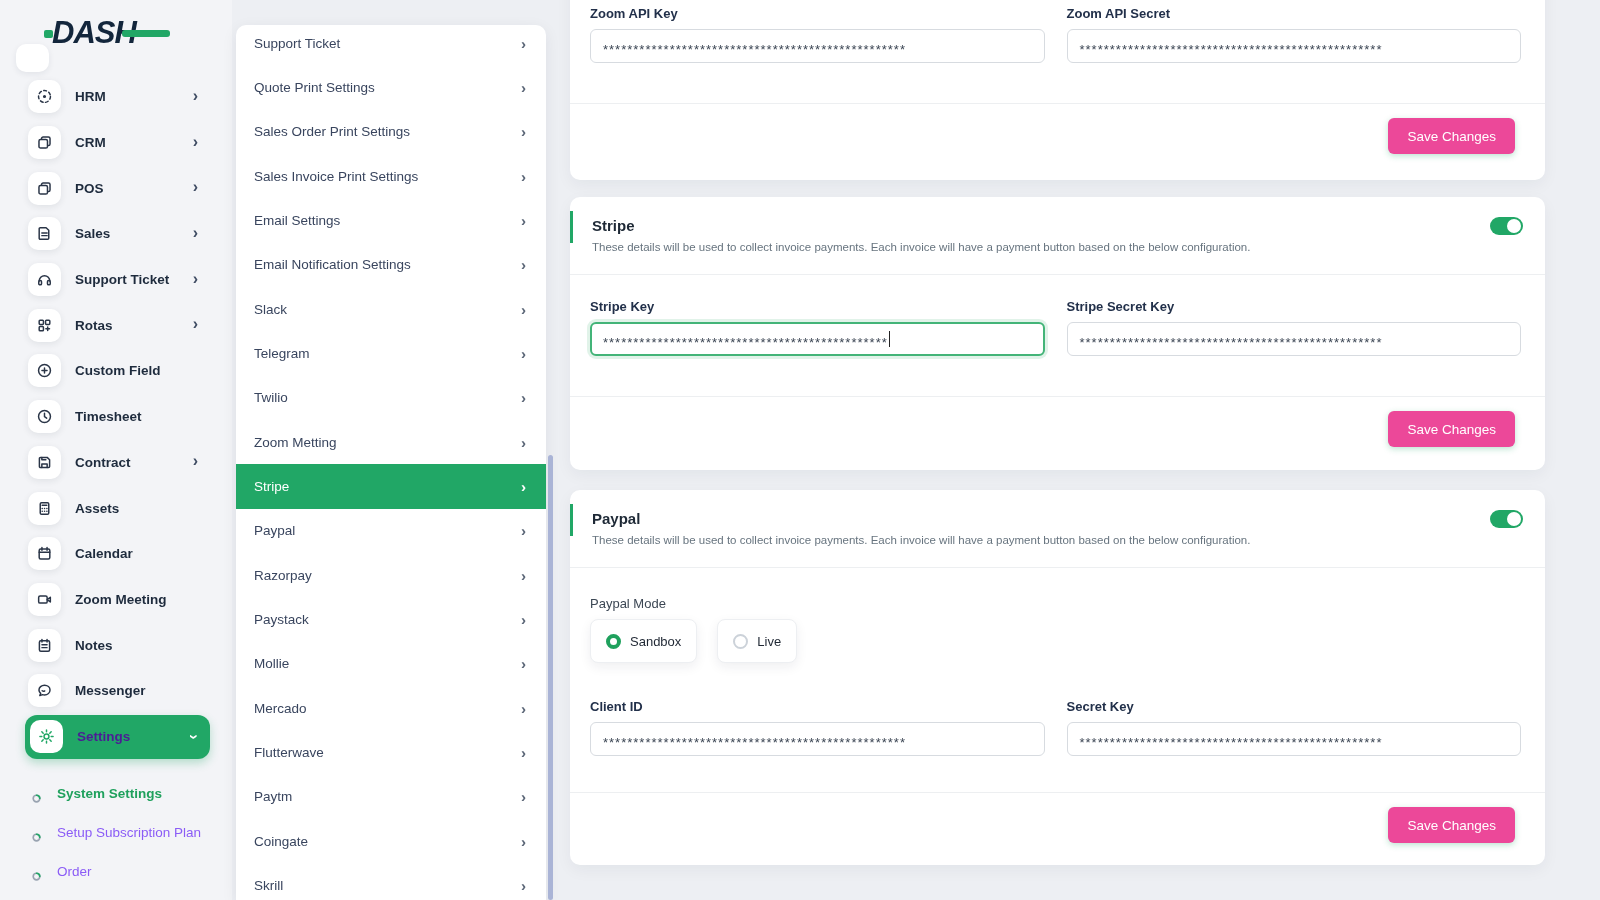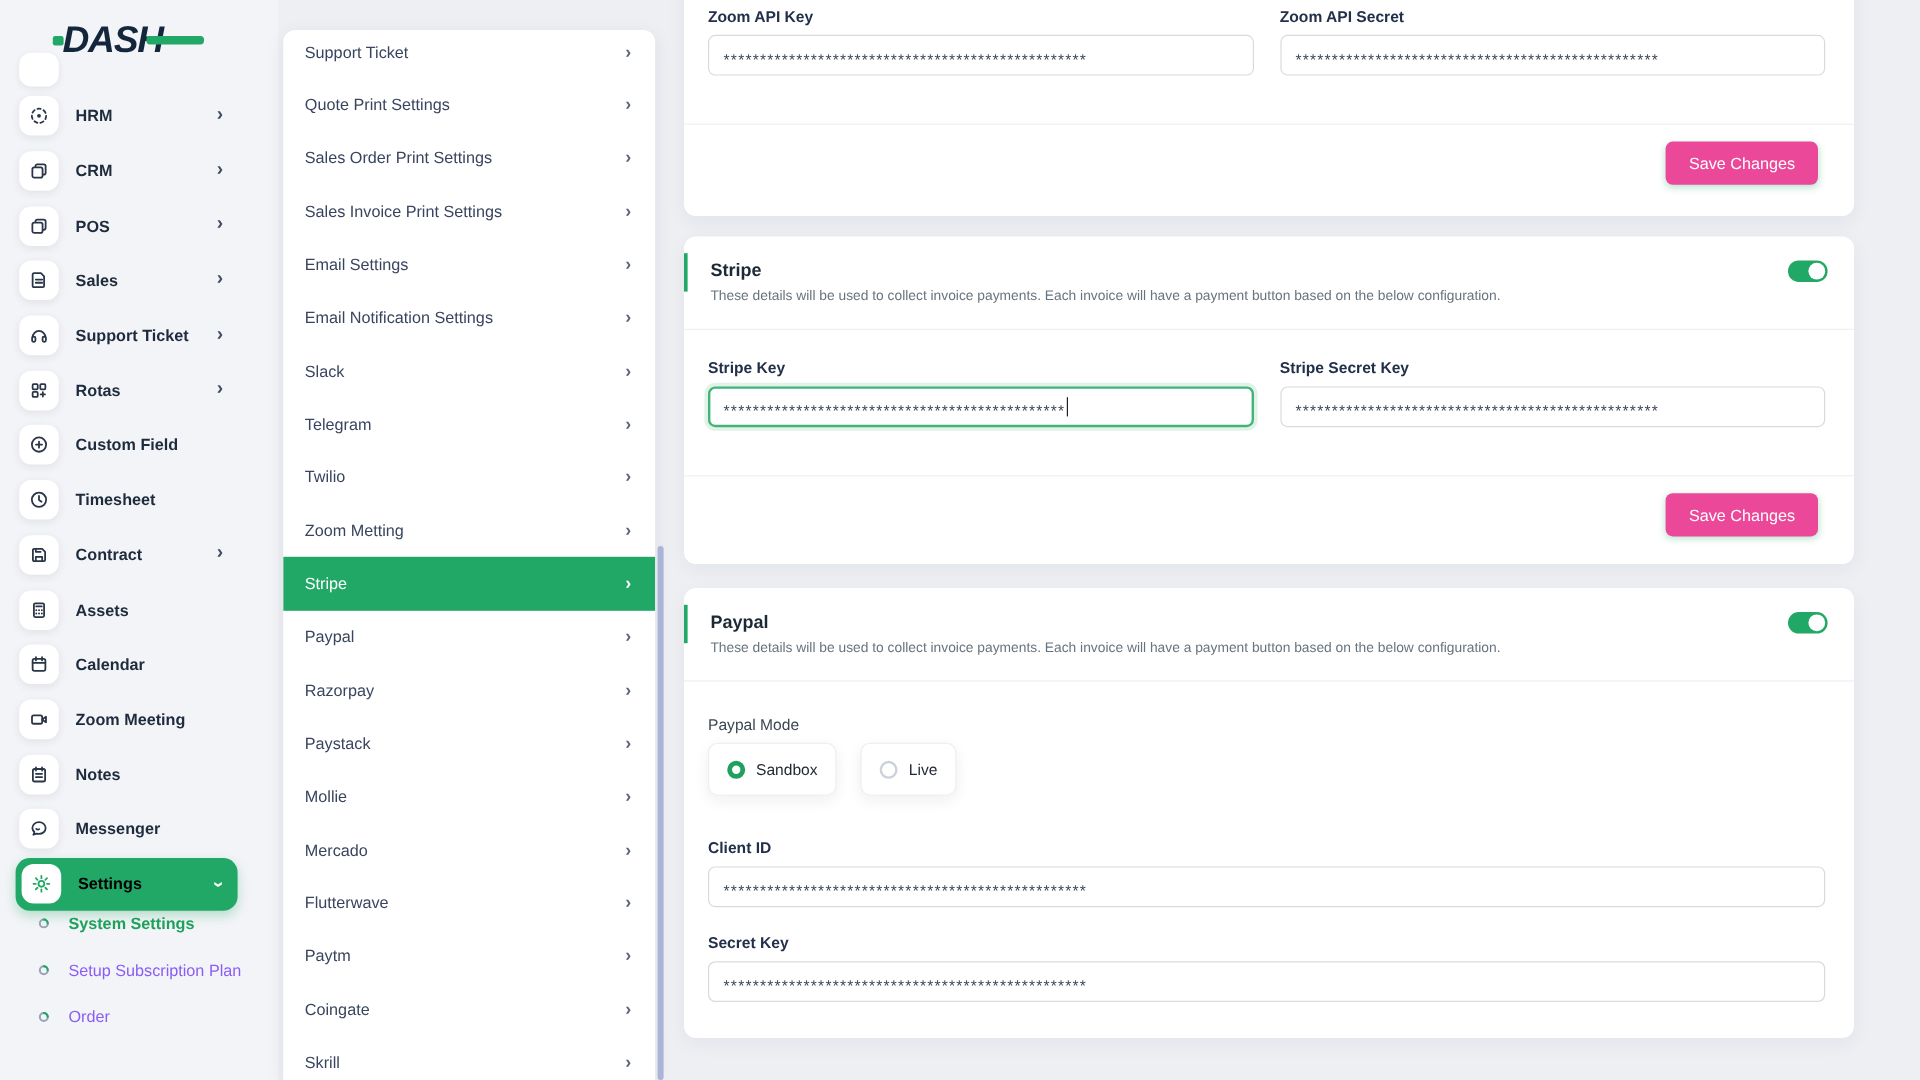--- a/index.html
+++ b/index.html
@@ -22,46 +22,46 @@
     color:#13263c; position:relative; z-index:1;
   }
   .logo-dot { position:absolute; left:-8px; top:16px; width:9px; height:8px; border-radius:2px; background:#21a766; }
   .logo-bar { position:absolute; left:70px; top:16px; width:48px; height:7px; border-radius:3px; background:#21a766; z-index:2; }
 
   .partial-icon {
     position:absolute; left:16px; top:44px; width:33px; height:28px;
     background:#fff; border-radius:10px; box-shadow:0 2px 6px rgba(30,40,60,.08);
   }
 
-  .nav { position:absolute; top:74px; left:0; width:232px; }
+  .nav { position:absolute; top:74px; left:12px; width:232px; }
   .nav-item { height:45.7px; display:flex; align-items:center; padding-left:16px; cursor:pointer; position:relative; }
   .nav-icon {
     width:33px; height:33px; flex:0 0 33px; background:#fff; border-radius:10px;
     box-shadow:0 2px 7px rgba(30,40,60,.09);
     display:flex; align-items:center; justify-content:center;
     color:#2a3547;
   }
   .nav-icon svg { display:block; }
   .nav-label { margin-left:14px; font-size:13.5px; font-weight:700; color:#1e2b3d; white-space:nowrap; }
   .chev {
     margin-left:auto; margin-right:46px; color:#3f4c63; font-size:16px; line-height:1;
     font-weight:700; transform:translateY(-1px);
   }
   .chev.down { transform:rotate(90deg); margin-right:48px; }
   .nav-item.active {
     background:#21a766; border-radius:12px; height:44px;
     margin:1px 34px 1px 13px; padding-left:5px;
     box-shadow:0 4px 10px rgba(33,167,102,.3);
   }
-  .nav-item.active .nav-label { color:#000000; }
+  .nav-item.active .nav-label { color:#4c1d95; }
   .nav-item.active .chev { color:#fff; margin-right:14px; }
   .nav-item.active .nav-icon { color:#21a766; box-shadow:none; }
 
   .subnav { position:absolute; top:762px; left:0; width:232px; }
-  .sub-item { height:39px; display:flex; align-items:flex-start; padding-left:31px; cursor:pointer; }
+  .sub-item { height:39px; display:flex; align-items:flex-end; padding-left:31px; cursor:pointer; }
   .sub-ico { width:11px; height:11px; flex:0 0 11px; }
   .sub-label { margin-left:15px; font-size:13.5px; font-weight:500; color:#8b5cf6; white-space:nowrap; }
   .sub-item.active .sub-label { color:#1fa15d; font-weight:700; }
 
   
   .settings-menu {
     position:absolute; left:236px; top:25px; width:310px; height:875px;
     background:#fff; border-radius:10px 10px 0 0;
     box-shadow:0 4px 16px rgba(25,35,60,.07);
     overflow:hidden;
@@ -527,21 +527,21 @@
   <div class="mode-cards">
     <label class="mode-card">
       <span class="radio checked"></span>
       <span>Sandbox</span>
     </label>
     <label class="mode-card">
       <span class="radio"></span>
       <span>Live</span>
     </label>
   </div>
-  <div class="fields" style="padding-top:36px;flex-direction:column;">
+  <div class="fields" style="padding-top:36px;">
     <div class="field">
       <label class="field-label">Client ID</label>
       <div class="input">
         <span class="masked">**************************************************</span>
       </div>
     </div>
     <div class="field">
       <label class="field-label">Secret Key</label>
       <div class="input">
         <span class="masked">**************************************************</span>

